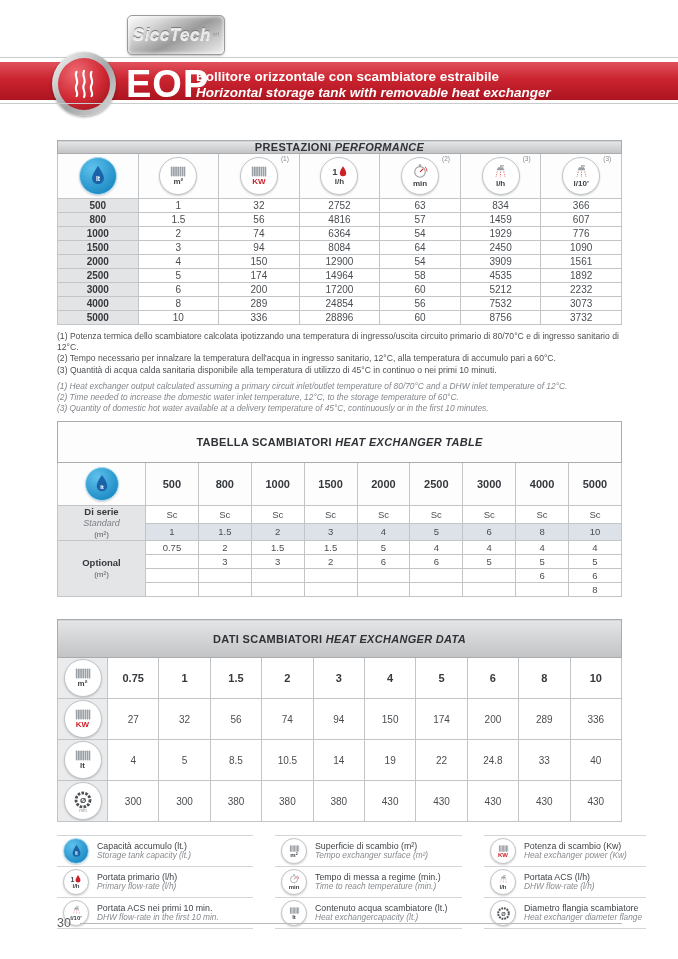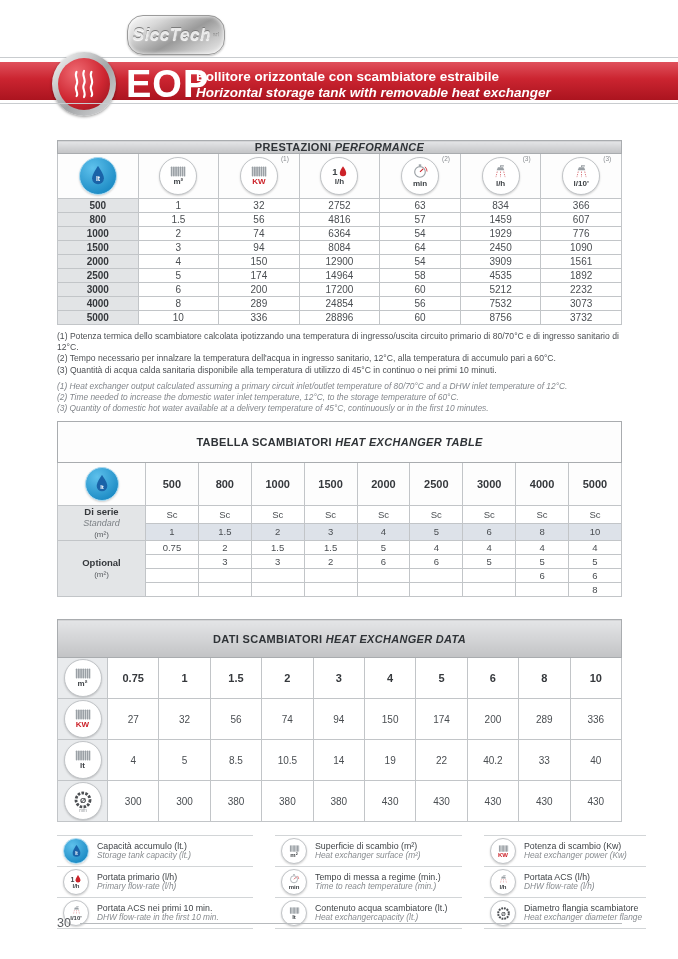--- a/index.html
+++ b/index.html
@@ -1,20 +1,20 @@
 <!DOCTYPE html>
 <html><head>
 <meta charset="utf-8">
 <style>
   html,body{margin:0;padding:0;background:#ffffff;}
   .page{position:relative;width:678px;height:959px;background:#fff;overflow:hidden;
         font-family:"Liberation Sans",sans-serif;color:#3f4347;}
 
   
-  .logo{position:absolute;left:127px;top:15px;width:96px;height:38px;border-radius:16px;
+  .logo{position:absolute;left:127px;top:15px;width:96px;height:38px;border-radius:5px;
         background:linear-gradient(150deg,#fdfdfd 0%,#d8d8d8 25%,#9a9a9a 55%,#c4c4c4 75%,#efefef 100%);
         border:1px solid #9b9b9b;display:flex;align-items:center;justify-content:center;
         box-shadow:0 1px 2px rgba(0,0,0,.25), inset 0 0 4px #fff;}
   .logo .logo-text{font-style:italic;font-weight:bold;font-size:17px;color:#e9e9e9;
         text-shadow:0 -1px 0 #7c7c7c,0 1px 1px #ffffff;letter-spacing:.5px;}
   .logo .logo-suffix{font-size:6px;color:#bdbdbd;margin-left:2px;text-shadow:0 -1px 0 #808080;}
 
   .banner{position:absolute;left:0;top:62px;width:678px;height:38px;
         background:linear-gradient(#e0515c 0%,#cb2430 45%,#ab141f 100%);}
   .banner::before{content:"";position:absolute;left:0;top:-5px;width:100%;height:1px;background:#c9cccf;}
@@ -537,21 +537,21 @@
               <span class="lab">lt</span>
             </span>
           </th>
         <td>4</td>
             <td>5</td>
             <td>8.5</td>
             <td>10.5</td>
             <td>14</td>
             <td>19</td>
             <td>22</td>
-            <td>40.2</td>
+            <td>24.8</td>
             <td>33</td>
             <td>40</td>
           </tr>
         <tr>
           <th class="iconcell">
             <span class="ci ci-36">
               <svg width="24" height="24" viewBox="0 0 24 24">
                   <circle cx="12" cy="11" r="7" fill="none" stroke="#4c4f53" stroke-width="2.8" stroke-dasharray="2.6 1.3"></circle>
                   <text x="12" y="14" text-anchor="middle" font-size="8" font-weight="bold" fill="#4c4f53">Ø</text>
                   <text x="12" y="23" text-anchor="middle" font-size="4.5" fill="#8a8e92">mm</text>
@@ -632,21 +632,21 @@
                   <rect x="7.4" y="0.5" width="1.7" height="10" rx="0.8"></rect>
                   <rect x="9.6" y="0.5" width="1.7" height="10" rx="0.8"></rect>
                   <rect x="11.8" y="0.5" width="1.7" height="10" rx="0.8"></rect>
                   <rect x="14" y="0.5" width="1.3" height="10" rx="0.6"></rect>
                 </g>
               </svg>
             <span class="lab">m²</span>
           </span>
           <span class="ltext">
               <span class="lit">Superficie di scambio (m²)</span>
-              <span class="len">Heat exchanger surface (m²)</span>
+              <span class="len">Tempo exchanger surface (m²)</span>
             </span>
         </div>
         <div class="litem">
           <span class="ci ci-24">
             <svg width="12" height="10" viewBox="0 0 20 17">
                 <rect x="8.6" y="0.4" width="2.8" height="1.8" fill="#9aa0a5"></rect>
                 <circle cx="10" cy="9" r="6" fill="none" stroke="#9aa0a5" stroke-width="1.3"></circle>
                 <line x1="10" y1="9" x2="13.6" y2="5.4" stroke="#cc2229" stroke-width="1.2"></line>
                 <path d="M15.8 3.2 A8.3 8.3 0 0 1 18 8.5" fill="none" stroke="#cc2229" stroke-width="0.9"></path>
               </svg>

